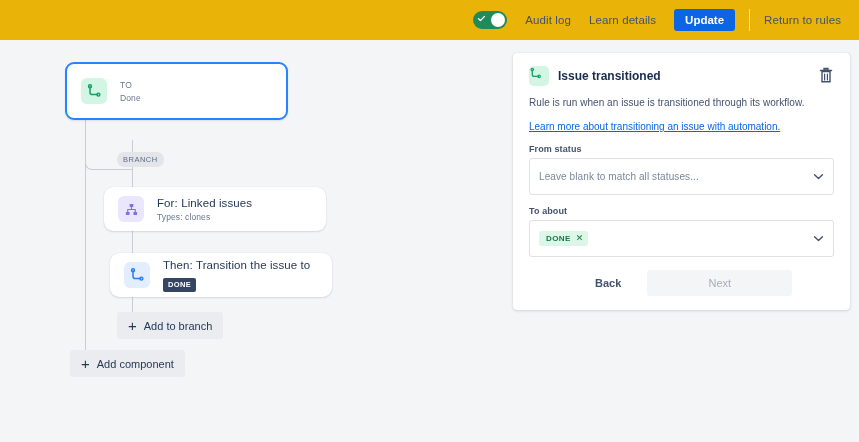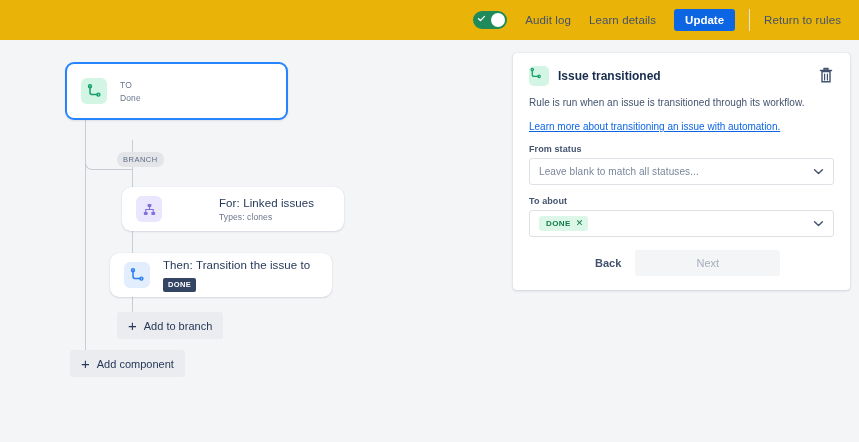--- a/index.html
+++ b/index.html
@@ -212,21 +212,21 @@
     cursor: pointer;
   }
   .field-label {
     font-size: 9px;
     font-weight: 600;
     color: #42526e;
     margin-bottom: 4px;
     letter-spacing: .1px;
   }
   .select {
-    height: 27px;
+    height: 37px;
     border: 1px solid #dfe1e6;
     border-radius: 3px;
     background: #ffffff;
     display: flex;
     align-items: center;
     padding: 0 9px;
     margin-bottom: 11px;
     cursor: pointer;
     position: relative;
   }
@@ -255,20 +255,21 @@
     font-size: 9px;
     color: #0f7b48;
     cursor: pointer;
     line-height: 1;
   }
   .panel-actions {
     display: flex;
     align-items: center;
     margin-top: 13px;
     padding-left: 52px;
+    gap: 12px;
   }
   .btn-back {
     background: transparent;
     border: none;
     font-family: inherit;
     font-size: 11px;
     font-weight: 600;
     color: #42526e;
     cursor: pointer;
     padding: 6px 14px;
@@ -329,21 +330,21 @@
       </svg>
     </div>
     <div class="txt">
       <div class="sub">TO</div>
       <div class="sub">Done</div>
     </div>
   </div>
 
   <div class="branch-tag" style="left:117px; top:112px;">BRANCH</div>
 
-  <div class="card" style="left:122px; top:147px; width:222px; height:44px;gap:44px;">
+  <div class="card" style="left:104px; top:147px; width:222px; height:44px;">
     <div class="tile tile-purple">
       <svg width="15" height="15" viewBox="0 0 16 16">
         <rect x="6" y="2" width="4" height="3.2" rx="0.7" fill="#8270db"></rect>
         <rect x="2" y="10.6" width="4" height="3.2" rx="0.7" fill="#8270db"></rect>
         <rect x="10" y="10.6" width="4" height="3.2" rx="0.7" fill="#8270db"></rect>
         <path d="M8 5.2 L8 8 M4 10.6 L4 8 L12 8 L12 10.6" fill="none" stroke="#8270db" stroke-width="1.2" stroke-linecap="round"></path>
       </svg>
     </div>
     <div class="txt">
       <div class="title">For: Linked issues</div>

